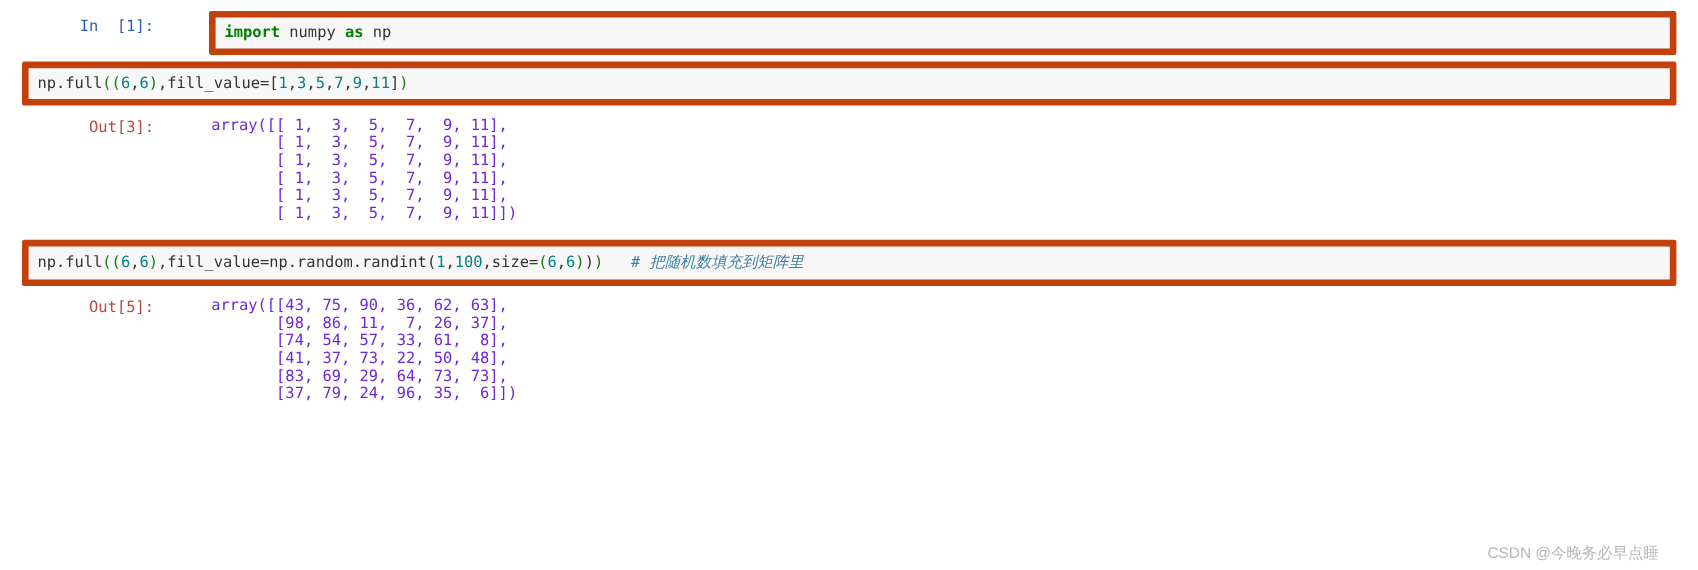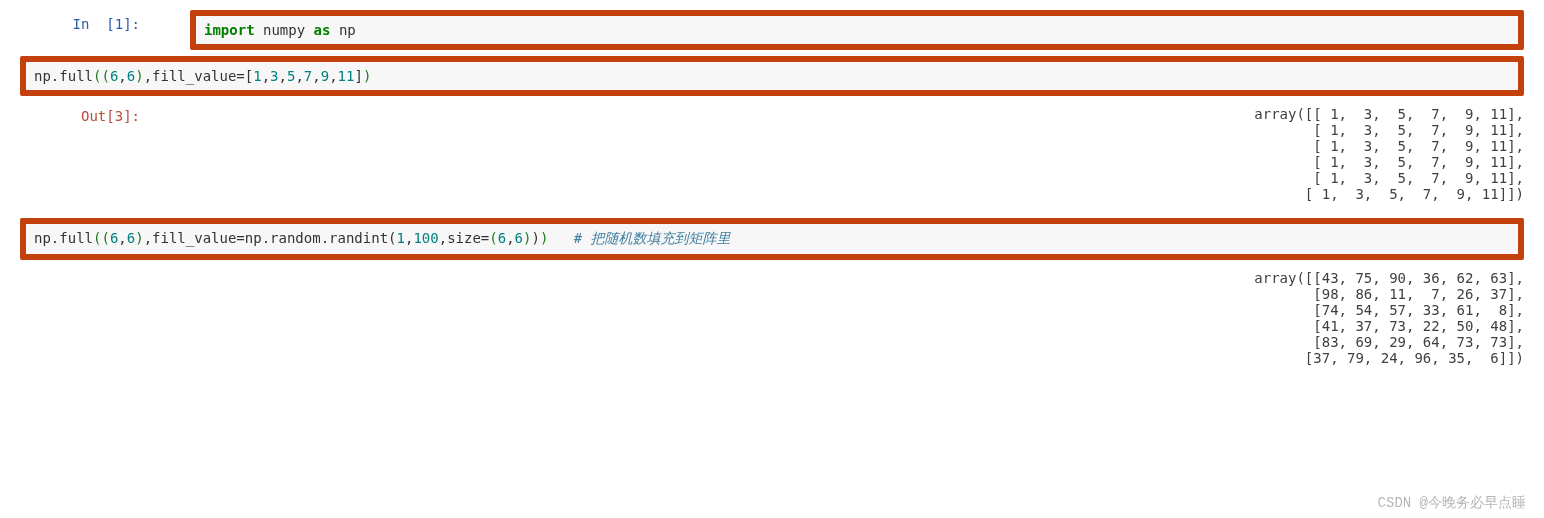--- a/index.html
+++ b/index.html
@@ -36,33 +36,32 @@
     font-size: 14px;
     white-space: pre;
     overflow-x: auto;
   }
   .output-box {
     flex: 1;
     padding: 4px 0 10px 2px;
     font-family: "Consolas", "Monaco", monospace;
     font-size: 14px;
     white-space: pre;
-    color: #404040;
-    text-align: right;
+    color: #6d28d9;
   }
   .kw-green { color: #008000; font-weight: bold; }
   .num      { color: #008080; }
   .paren-g  { color: #1d7a1d; }
   .comment  { color: #3f7fa1; font-style: italic; margin-top: 10px; }
   .watermark {
     position: fixed;
-    right: 18px;
+    right: 36px;
     bottom: 6px;
     color: rgba(120,120,120,0.55);
-    font-family: Liberation Mono, monospace;
+    font-family: Liberation Sans, sans-serif;
     font-size: 14px;
     pointer-events: none;
   }
 </style>
 </head>
 <body>
 
 <div id="root">
     <div class="cell">
       <div class="prompt in">In  [1]:</div>
@@ -77,20 +76,21 @@
        [ 1,  3,  5,  7,  9, 11],
        [ 1,  3,  5,  7,  9, 11],
        [ 1,  3,  5,  7,  9, 11],
        [ 1,  3,  5,  7,  9, 11],
        [ 1,  3,  5,  7,  9, 11]])</div>
     </div>
     <div class="cell">
       <div class="code-box"><span>np.full</span><span class="paren-g">(</span><span class="paren-g">(</span><span class="num">6</span><span>,</span><span class="num">6</span><span class="paren-g">)</span><span>,fill_value</span><span>=</span><span>np.random.randint</span><span>(</span><span class="num">1</span><span>,</span><span class="num">100</span><span>,size</span><span>=</span><span class="paren-g">(</span><span class="num">6</span><span>,</span><span class="num">6</span><span class="paren-g">)</span><span>)</span><span class="paren-g">)</span><span>   </span><span class="comment"># 把随机数填充到矩阵里</span></div>
     </div>
     <div class="cell">
+      <div class="prompt out">Out[5]:</div>
       <div class="output-box">array([[43, 75, 90, 36, 62, 63],
        [98, 86, 11,  7, 26, 37],
        [74, 54, 57, 33, 61,  8],
        [41, 37, 73, 22, 50, 48],
        [83, 69, 29, 64, 73, 73],
        [37, 79, 24, 96, 35,  6]])</div>
     </div>
   </div>
 <div class="watermark">CSDN @今晚务必早点睡</div>
 

